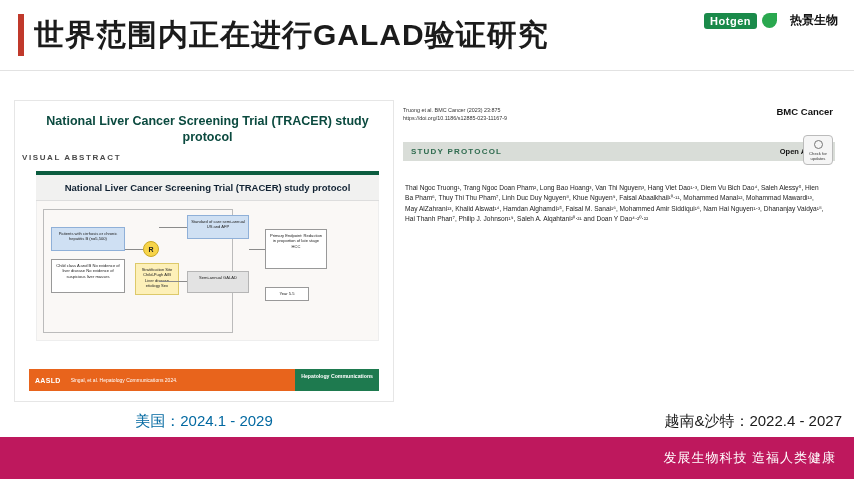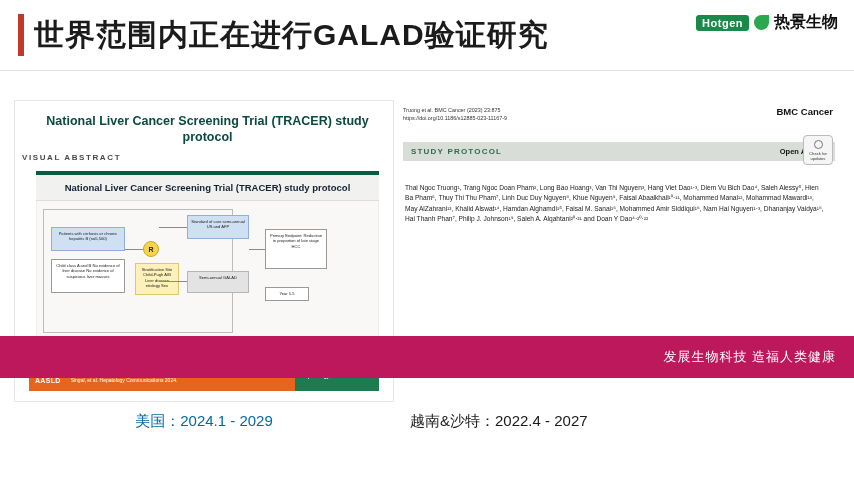--- a/index.html
+++ b/index.html
@@ -2,21 +2,21 @@
 <html><head>
 <meta charset="utf-8">
 <style>
   * { box-sizing: border-box; margin: 0; padding: 0; }
   html, body {
     width: 854px; height: 479px;
     font-family: "Liberation Sans", sans-serif;
     background: #ffffff;
     overflow: hidden;
   }
-  .slide { position: relative; width: 854px; height: 378px; background: #fff; }
+  .slide { position: relative; width: 854px; height: 479px; background: #fff; }
 
   
   .header { position: absolute; left: 0; top: 0; width: 854px; height: 70px; }
   .title-bar {
     position: absolute; left: 18px; top: 14px; width: 6px; height: 42px;
     background: #c0392b;
   }
   .slide-title {
     position: absolute; left: 34px; top: 14px;
     font-size: 30px; font-weight: bold; color: #1b1b1b;
@@ -27,21 +27,21 @@
     display: flex; align-items: center; gap: 5px;
   }
   .logo-mark {
     background: #1a8a4a; color: #fff; font-size: 11px; font-weight: bold;
     padding: 2px 6px; border-radius: 3px; letter-spacing: .5px;
   }
   .logo-leaf {
     width: 15px; height: 15px; border-radius: 50% 0 50% 50%;
     background: #2aa84f; display: inline-block;
   }
-  .logo-cn { font-size: 16px; font-weight: bold; color: #111; }
+  .logo-cn { font-size: 12px; font-weight: bold; color: #111; margin-left: 8px; }
 
   .header-rule {
     position: absolute; left: 0; top: 70px; width: 854px; height: 1px;
     background: #e2e2e2;
   }
 
   
   .left-panel {
     position: absolute; left: 14px; top: 100px; width: 380px; height: 302px;
     background: #fff; border: 1px solid #e6e6e6; padding-left: 7px;
@@ -145,21 +145,21 @@
     margin-bottom: 2px;
   }
 
   
   .caption-left {
     position: absolute; left: 14px; top: 412px; width: 380px;
     text-align: center; font-size: 15px; color: #0369a1;
   }
   .caption-right {
     position: absolute; left: 410px; top: 412px; width: 432px;
-    text-align: left; font-size: 15px; color: #1b1b1b;
+    text-align: right; font-size: 15px; color: #1b1b1b;
   }
 
   
   .footer {
     position: absolute; left: 0; bottom: 0; width: 854px; height: 42px;
     background: #be185d;
   }
   .footer-text {
     position: absolute; right: 18px; top: 12px;
     color: #fff; font-size: 13px; letter-spacing: 1px;

